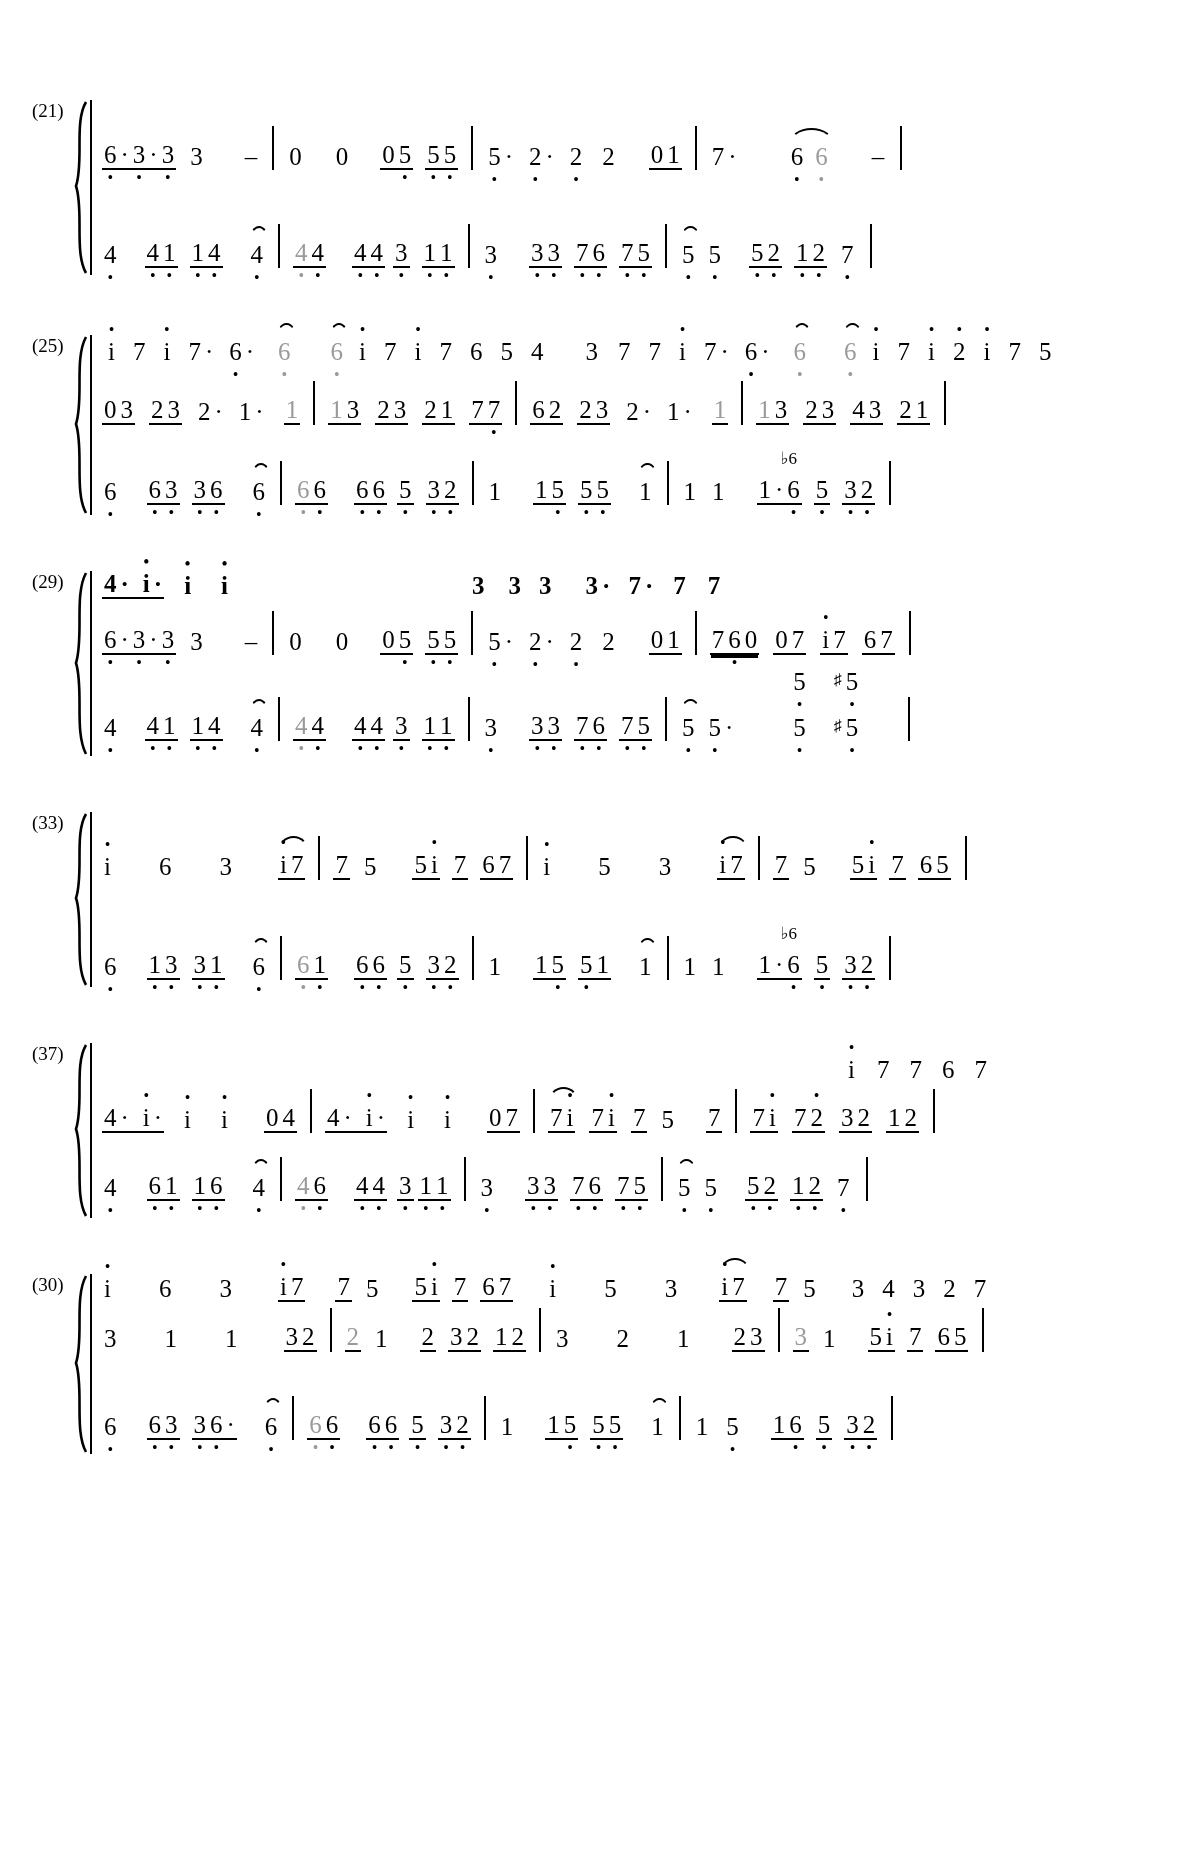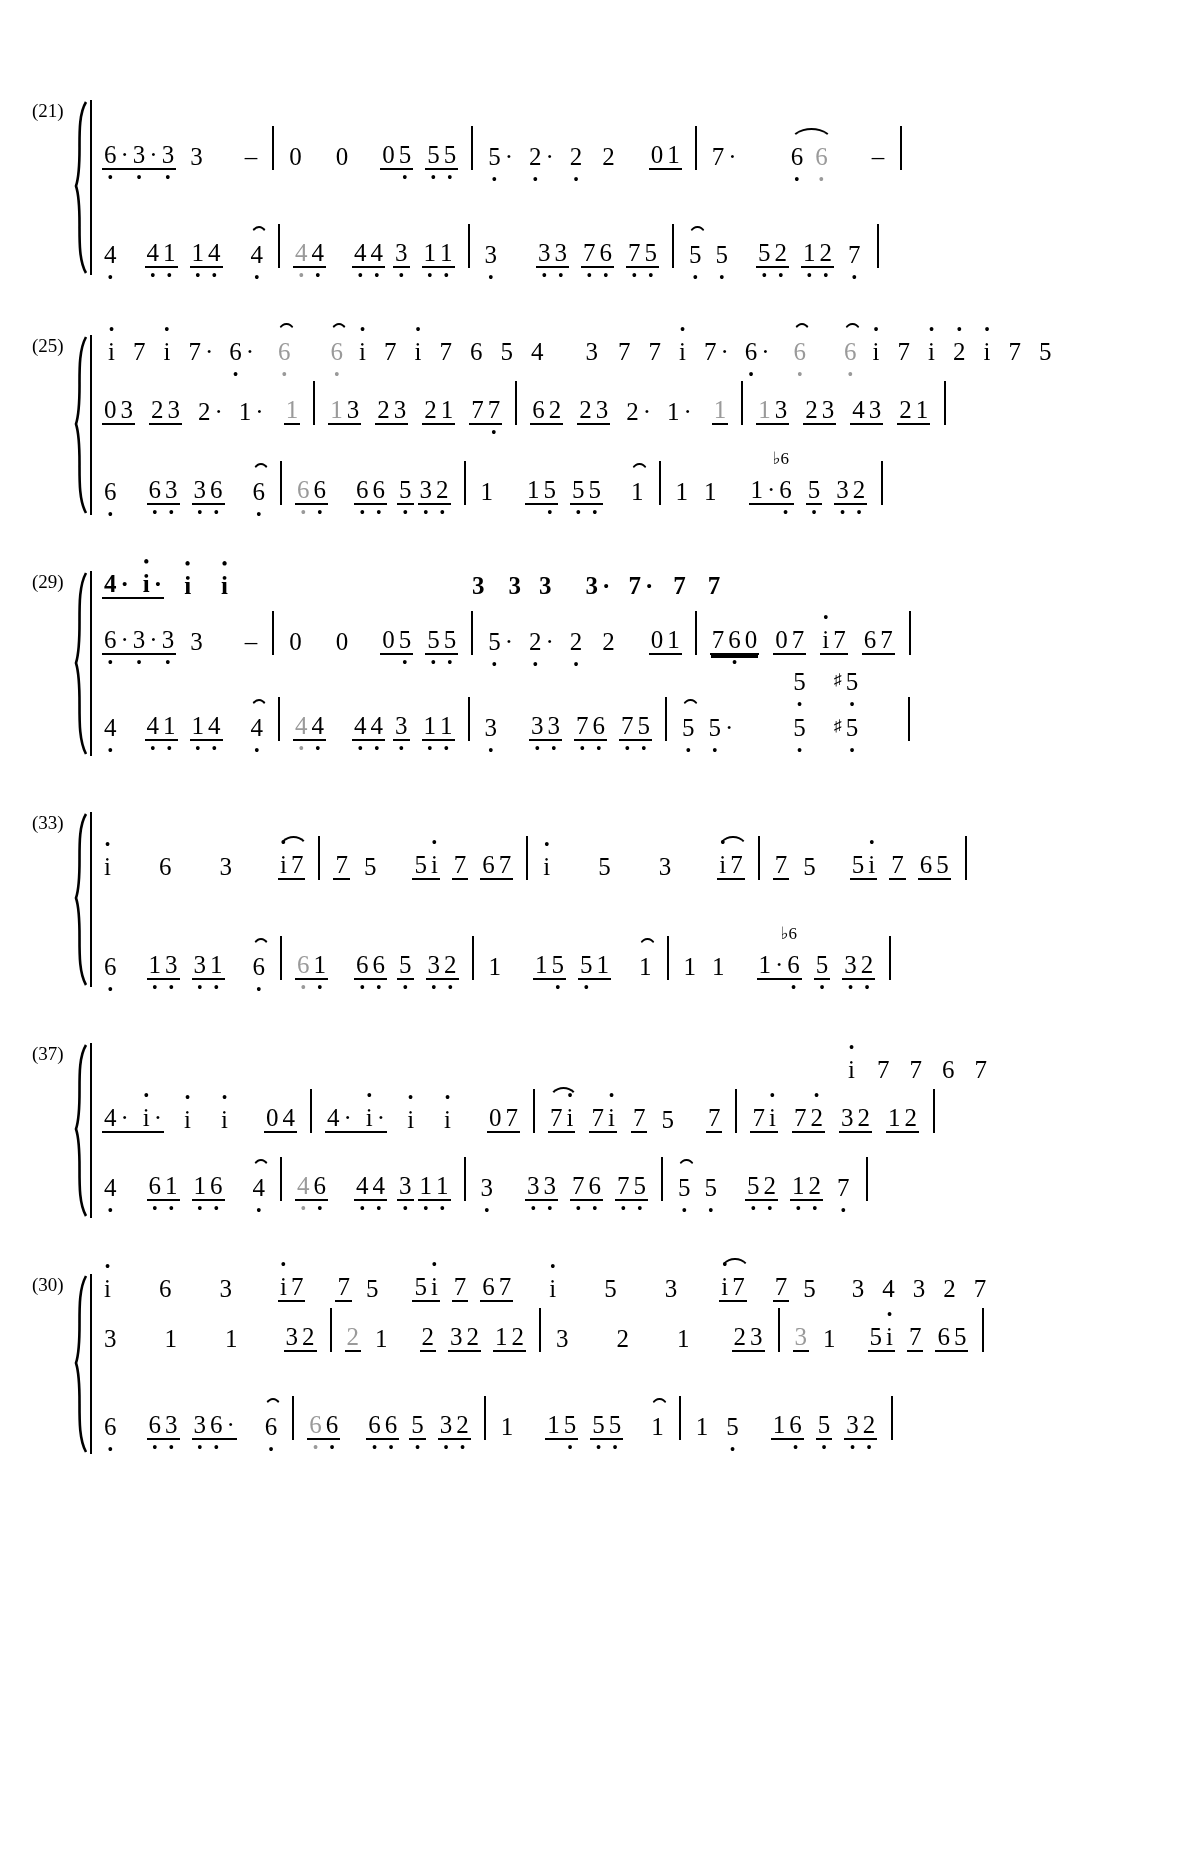--- a/index.html
+++ b/index.html
@@ -180,21 +180,21 @@
         <span class="group u1" style="margin-left:22px;"><span class="note oct-dn">4</span><span class="note oct-dn">1</span></span>
         <span class="group u1" style="margin-left:8px;"><span class="note oct-dn">1</span><span class="note oct-dn">4</span></span>
         <span class="group" style="margin-left:22px;"><span class="tie"></span><span class="note oct-dn">4</span></span>
         <span class="bar"></span>
         <span class="group u1"><span class="note oct-dn grey">4</span><span class="note oct-dn">4</span></span>
         <span class="group u1" style="margin-left:22px;"><span class="note oct-dn">4</span><span class="note oct-dn">4</span></span>
         <span class="group u1" style="margin-left:4px;"><span class="note oct-dn">3</span></span>
         <span class="group u1" style="margin-left:8px;"><span class="note oct-dn">1</span><span class="note oct-dn">1</span></span>
         <span class="bar"></span>
         <span class="note oct-dn">3</span>
-        <span class="group u1" style="margin-left:33px;"><span class="note oct-dn">3</span><span class="note oct-dn">3</span></span>
+        <span class="group u1" style="margin-left:26px;"><span class="note oct-dn">3</span><span class="note oct-dn">3</span></span>
         <span class="group u1" style="margin-left:8px;"><span class="note oct-dn">7</span><span class="note oct-dn">6</span></span>
         <span class="group u1" style="margin-left:8px;"><span class="note oct-dn">7</span><span class="note oct-dn">5</span></span>
         <span class="bar"></span>
         <span class="group"><span class="tie"></span><span class="note oct-dn">5</span></span>
         <span class="note oct-dn" style="margin-left:6px;">5</span>
         <span class="group u1" style="margin-left:22px;"><span class="note oct-dn">5</span><span class="note oct-dn">2</span></span>
         <span class="group u1" style="margin-left:8px;"><span class="note oct-dn">1</span><span class="note oct-dn">2</span></span>
         <span class="note oct-dn" style="margin-left:8px;">7</span>
         <span class="endbar"></span>
       </div>
@@ -269,21 +269,21 @@
       </div>
       <div class="staff-row lower" style="padding-top:26px;">
         <span class="note oct-dn">6</span>
         <span class="group u1" style="margin-left:24px;"><span class="note oct-dn">6</span><span class="note oct-dn">3</span></span>
         <span class="group u1" style="margin-left:8px;"><span class="note oct-dn">3</span><span class="note oct-dn">6</span></span>
         <span class="group" style="margin-left:22px;"><span class="tie"></span><span class="note oct-dn">6</span></span>
         <span class="bar"></span>
         <span class="group u1"><span class="note oct-dn grey">6</span><span class="note oct-dn">6</span></span>
         <span class="group u1" style="margin-left:22px;"><span class="note oct-dn">6</span><span class="note oct-dn">6</span></span>
         <span class="group u1" style="margin-left:6px;"><span class="note oct-dn">5</span></span>
-        <span class="group u1" style=""><span class="note oct-dn">3</span><span class="note oct-dn">2</span></span>
+        <span class="group u1" style="margin-left:8px;"><span class="note oct-dn">3</span><span class="note oct-dn">2</span></span>
         <span class="bar"></span>
         <span class="note">1</span>
         <span class="group u1" style="margin-left:26px;"><span class="note">1</span><span class="note oct-dn">5</span></span>
         <span class="group u1" style="margin-left:8px;"><span class="note oct-dn">5</span><span class="note oct-dn">5</span></span>
         <span class="group" style="margin-left:22px;"><span class="tie"></span><span class="note">1</span></span>
         <span class="bar"></span>
         <span class="note">1</span>
         <span class="note" style="margin-left:8px;">1</span>
         <span class="group u1" style="margin-left:26px; position:relative;">
           <span class="accidental" style="left:24px;">♭6</span>

